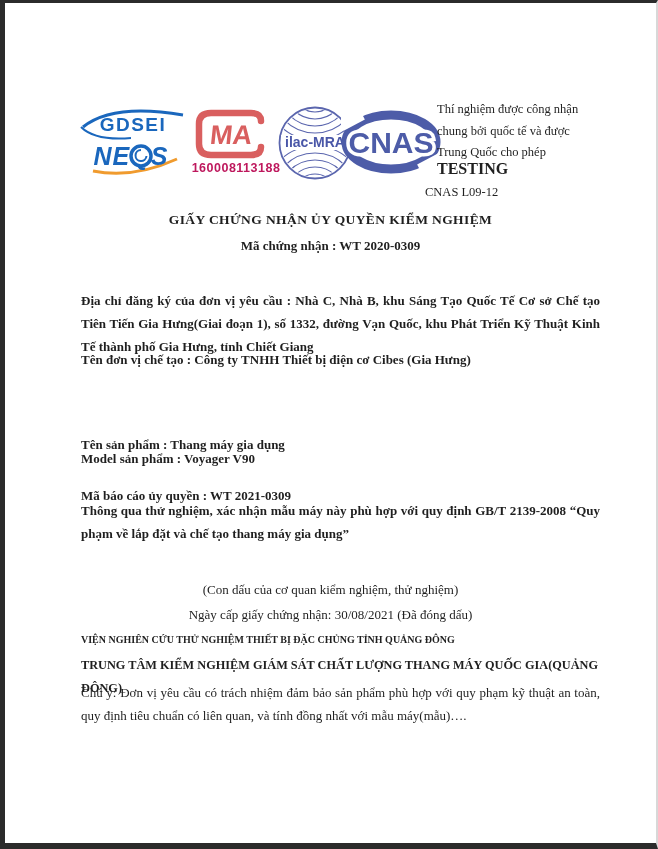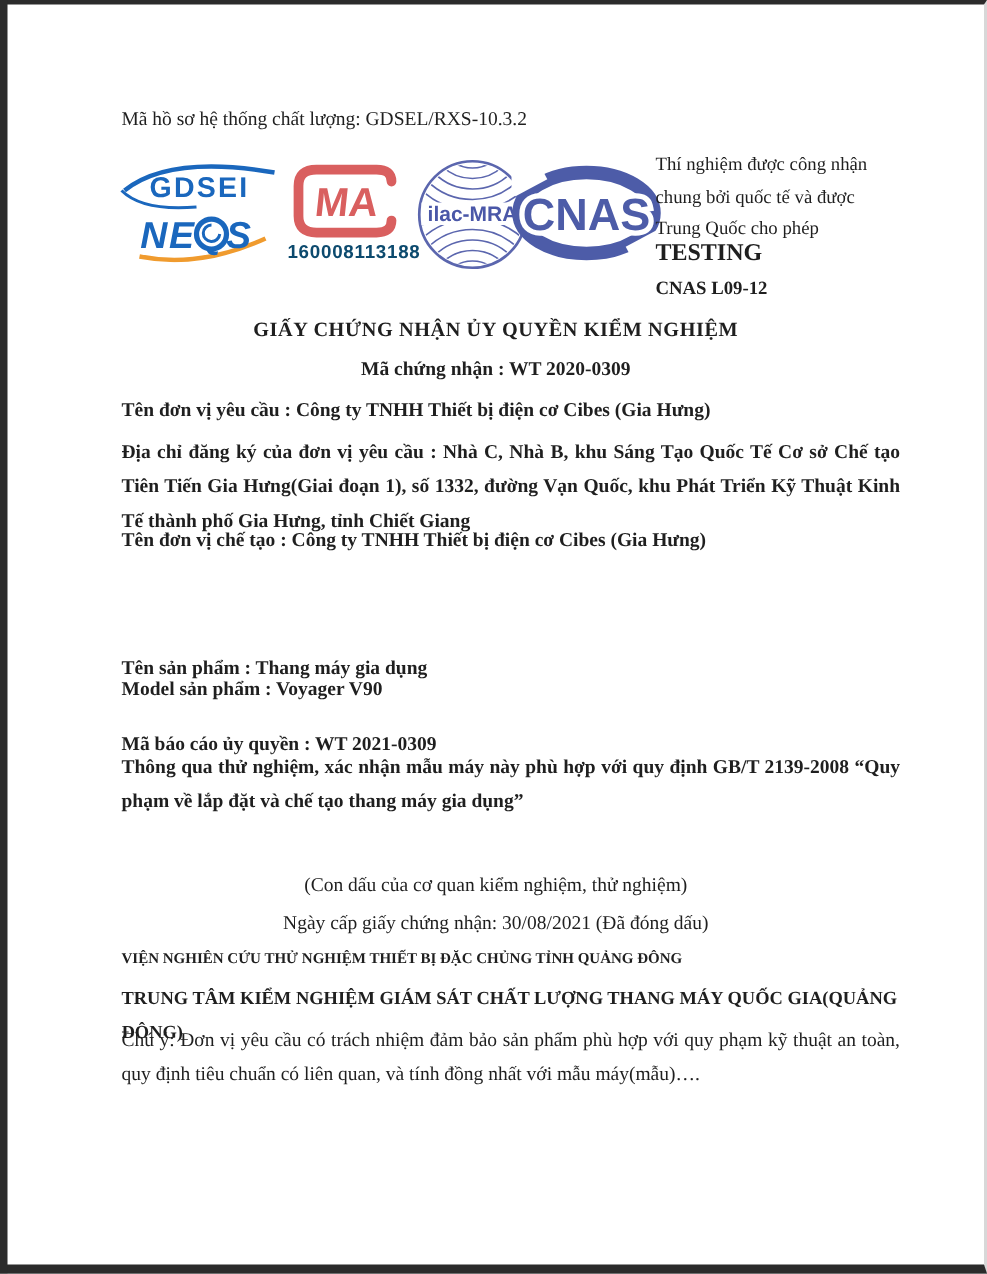--- a/index.html
+++ b/index.html
@@ -15,26 +15,26 @@
     font-family:"Liberation Serif","DejaVu Serif",serif;
     color:#1f1f1f;
   }
   .abs{position:absolute;}
   .file-code{top:68px;left:76px;font-size:13px;font-weight:400;}
   
   .logo-gdsei{top:100px;left:74px;width:108px;height:72px;}
   .logo-cma{top:105px;left:189px;width:84px;height:52px;}
   .cma-number{top:158px;left:186px;width:90px;text-align:center;
     font-family:"Liberation Sans","DejaVu Sans",sans-serif;
-    font-size:12.5px;font-weight:700;color:#0c4a6e;letter-spacing:.5px;}
+    font-size:12.5px;font-weight:700;color:#be185d;letter-spacing:.5px;}
   .logo-ilac{top:99px;left:273px;width:74px;height:82px;}
   .logo-cnas{top:107px;left:336px;width:100px;height:64px;}
   .accred{top:96px;left:432px;width:212px;font-size:12.5px;line-height:21.5px;}
   .accred-testing{top:157px;left:432px;font-size:16px;font-weight:600;}
-  .accred-code{top:182px;left:432px;font-size:12.5px;font-weight:700;}
+  .accred-code{top:182px;left:420px;font-size:12.5px;font-weight:400;}
   
   .doc-title{top:209px;left:0;width:100%;text-align:center;
     font-size:13.5px;font-weight:600;letter-spacing:.4px;}
   .cert-code{top:235px;left:0;width:100%;text-align:center;
     font-size:13px;font-weight:700;}
   
   .para{left:76px;width:519px;font-size:13px;line-height:23px;}
   .b{font-weight:600;}
   .just{text-align:justify;}
   .center{left:0;width:100%;text-align:center;}
@@ -52,21 +52,20 @@
   .p-org2{top:651px;font-size:12.3px;}
   .p-note{top:678px;font-weight:400;}
   svg{display:block;width:100%;height:100%;}
   svg text{font-family:"Liberation Sans","DejaVu Sans",sans-serif;}
 </style>
 </head>
 <body>
 
 <div class="page">
 
-  <div class="abs file-code">Mã hồ sơ hệ thống chất lượng: GDSEL/RXS-10.3.2</div>
 
   <div class="abs logo-gdsei">
     <svg viewBox="0 0 108 72">
       <path d="M 4,24 Q 34,0 104,12" stroke="#1a67bd" stroke-width="3" fill="none"></path>
       <path d="M 2,24 Q 16,38 52,35" stroke="#1a67bd" stroke-width="2" fill="none"></path>
       <text x="54" y="28" text-anchor="middle" font-size="19" font-weight="bold" fill="#1a67bd" letter-spacing="1.5">GDSEI</text>
       <path d="M 14,68 Q 54,76 98,56" stroke="#f09b2e" stroke-width="3" fill="none"></path>
       <text x="52" y="62" text-anchor="middle" font-size="25" font-weight="bold" font-style="italic" fill="#1a67bd" letter-spacing="1">NEQS</text>
       <circle cx="62" cy="53" r="10" fill="#ffffff" stroke="#1a67bd" stroke-width="3.5"></circle>
       <path d="M 62,47 A 5.5,5.5 0 1 0 67.5,53" stroke="#1a67bd" stroke-width="2" fill="none"></path>
@@ -121,21 +120,20 @@
     <div>Thí nghiệm được công nhận</div>
     <div>chung bởi quốc tế và được</div>
     <div>Trung Quốc cho phép</div>
   </div>
   <div class="abs accred-testing">TESTING</div>
   <div class="abs accred-code">CNAS L09-12</div>
 
   <div class="abs doc-title">GIẤY CHỨNG NHẬN ỦY QUYỀN KIỂM NGHIỆM</div>
   <div class="abs cert-code">Mã chứng nhận : WT 2020-0309</div>
 
-  <div class="abs para b p-req-name">Tên đơn vị yêu cầu : Công ty TNHH Thiết bị điện cơ Cibes (Gia Hưng)</div>
   <div class="abs para b just p-req-addr">Địa chỉ đăng ký của đơn vị yêu cầu : Nhà C, Nhà B, khu Sáng Tạo Quốc Tế Cơ sở Chế tạo Tiên Tiến Gia Hưng(Giai đoạn 1), số 1332, đường Vạn Quốc, khu Phát Triển Kỹ Thuật Kinh Tế thành phố Gia Hưng, tỉnh Chiết Giang</div>
   <div class="abs para b p-mfr-name">Tên đơn vị chế tạo : Công ty TNHH Thiết bị điện cơ Cibes (Gia Hưng)</div>
   <div class="abs para b p-product">Tên sản phẩm : Thang máy gia dụng</div>
   <div class="abs para b p-model">Model sản phẩm : Voyager V90</div>
   <div class="abs para b p-report">Mã báo cáo ủy quyền : WT 2021-0309</div>
   <div class="abs para b just p-conclusion">Thông qua thử nghiệm, xác nhận mẫu máy này phù hợp với quy định GB/T 2139-2008 “Quy phạm về lắp đặt và chế tạo thang máy gia dụng”</div>
   <div class="abs para center p-seal">(Con dấu của cơ quan kiểm nghiệm, thử nghiệm)</div>
   <div class="abs para center p-date">Ngày cấp giấy chứng nhận:  30/08/2021 (Đã đóng dấu)</div>
   <div class="abs para b p-org1">VIỆN NGHIÊN CỨU THỬ NGHIỆM THIẾT BỊ ĐẶC CHỦNG TỈNH QUẢNG ĐÔNG</div>
   <div class="abs para b p-org2">TRUNG TÂM KIỂM NGHIỆM GIÁM SÁT CHẤT LƯỢNG THANG MÁY QUỐC GIA(QUẢNG ĐÔNG)</div>

